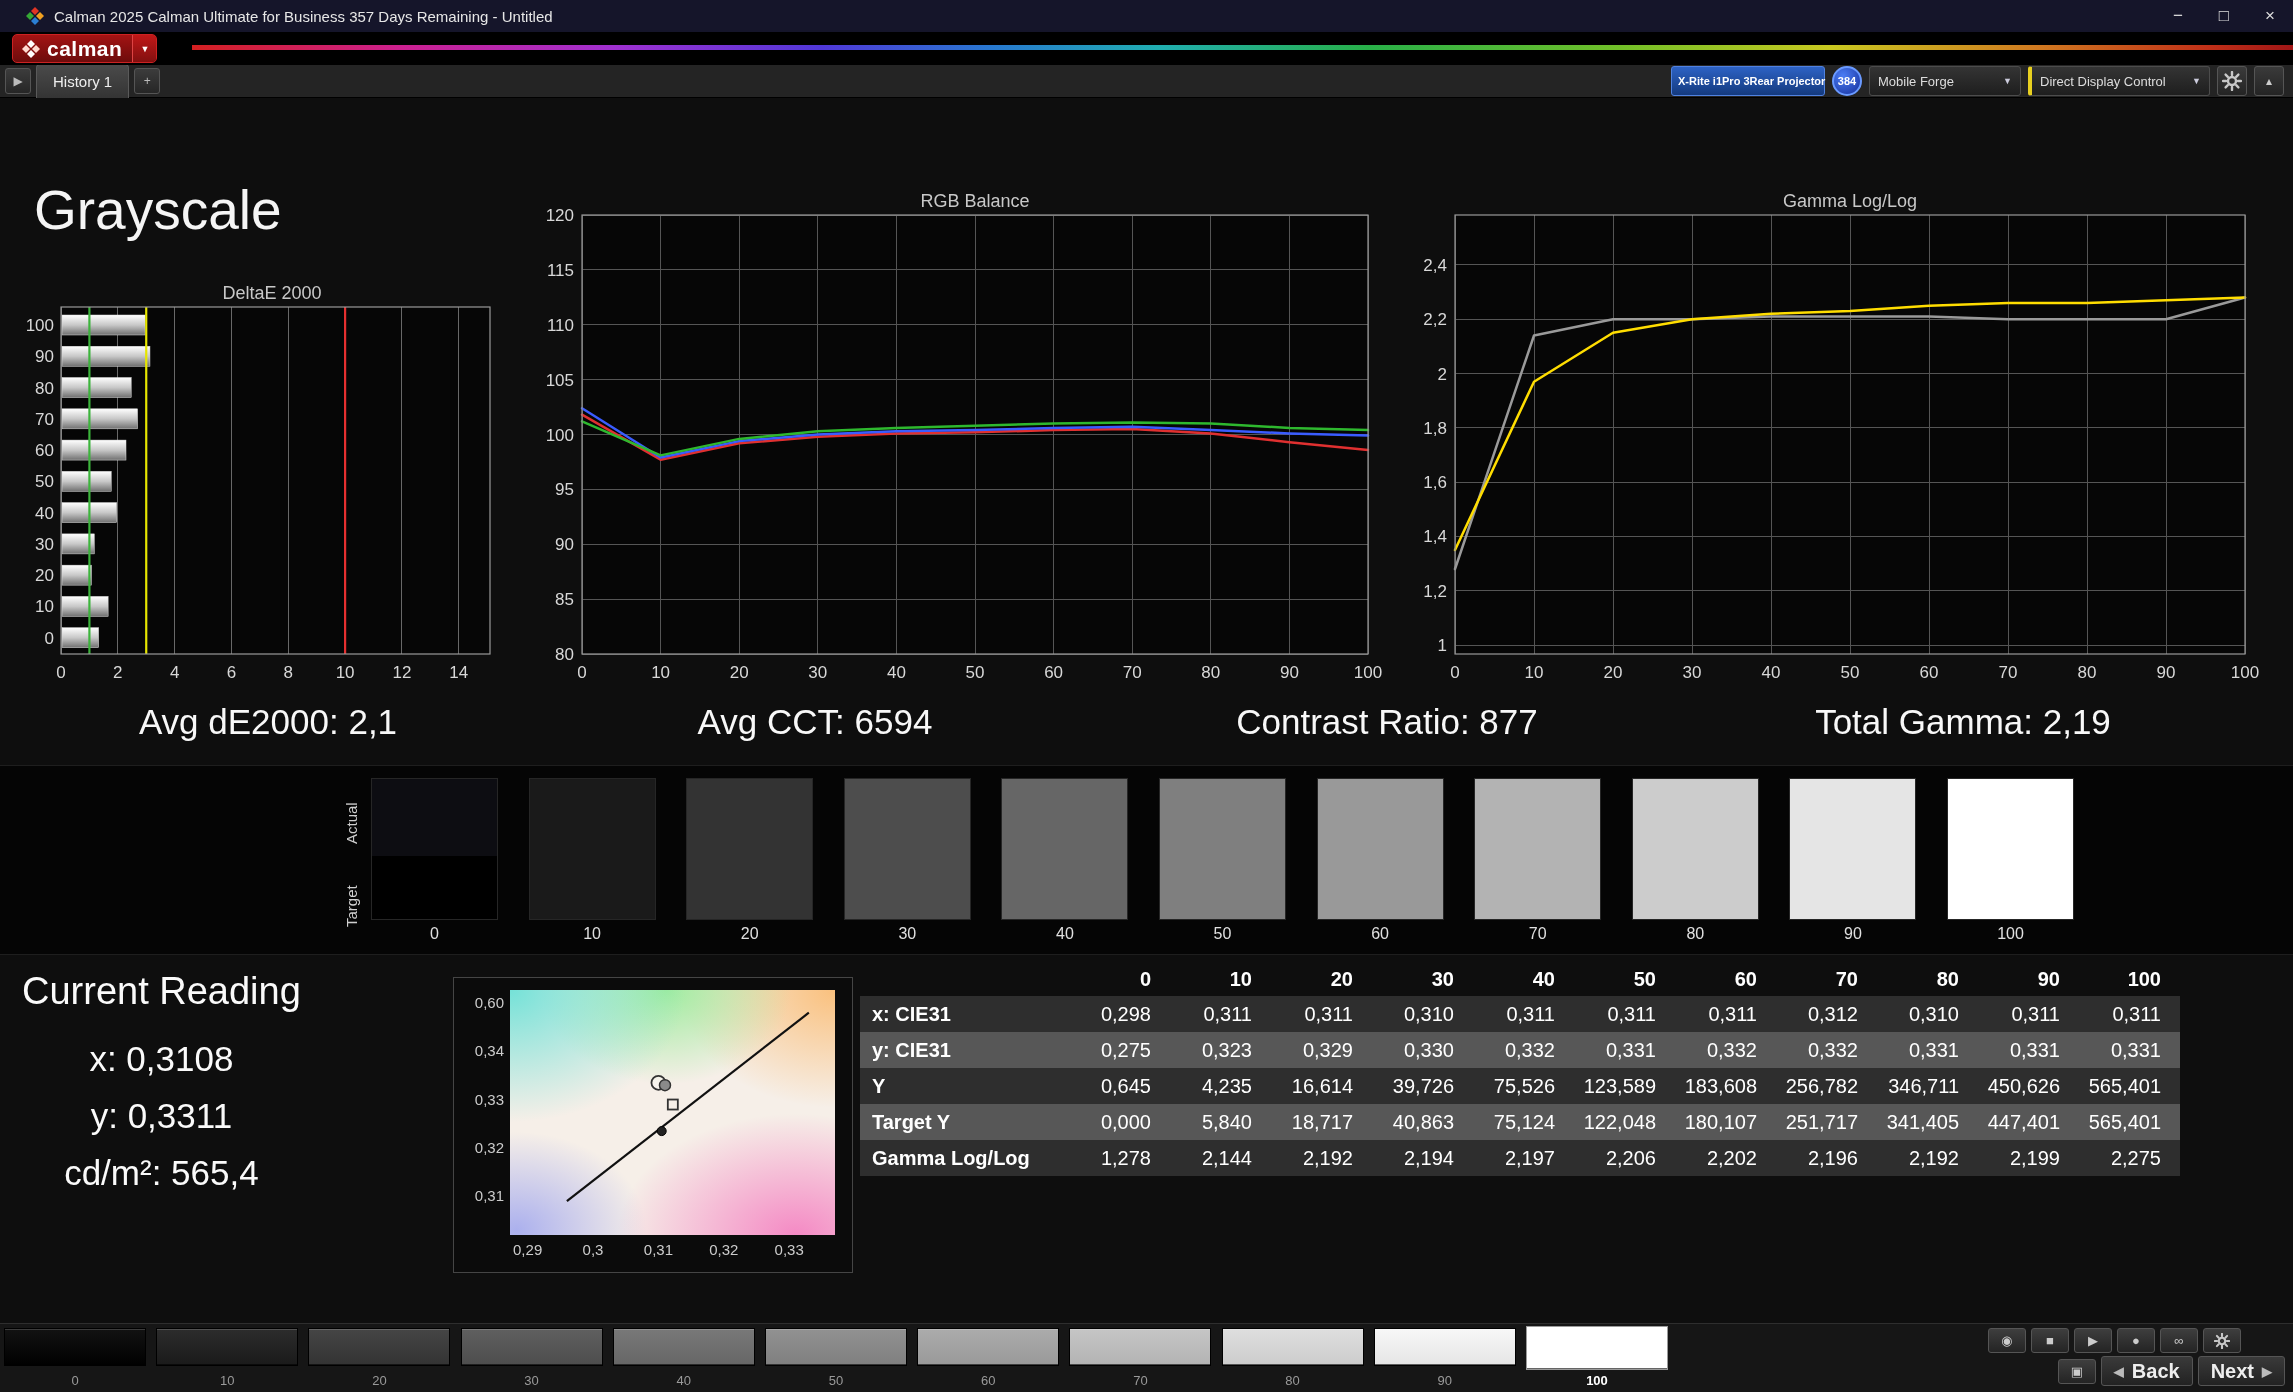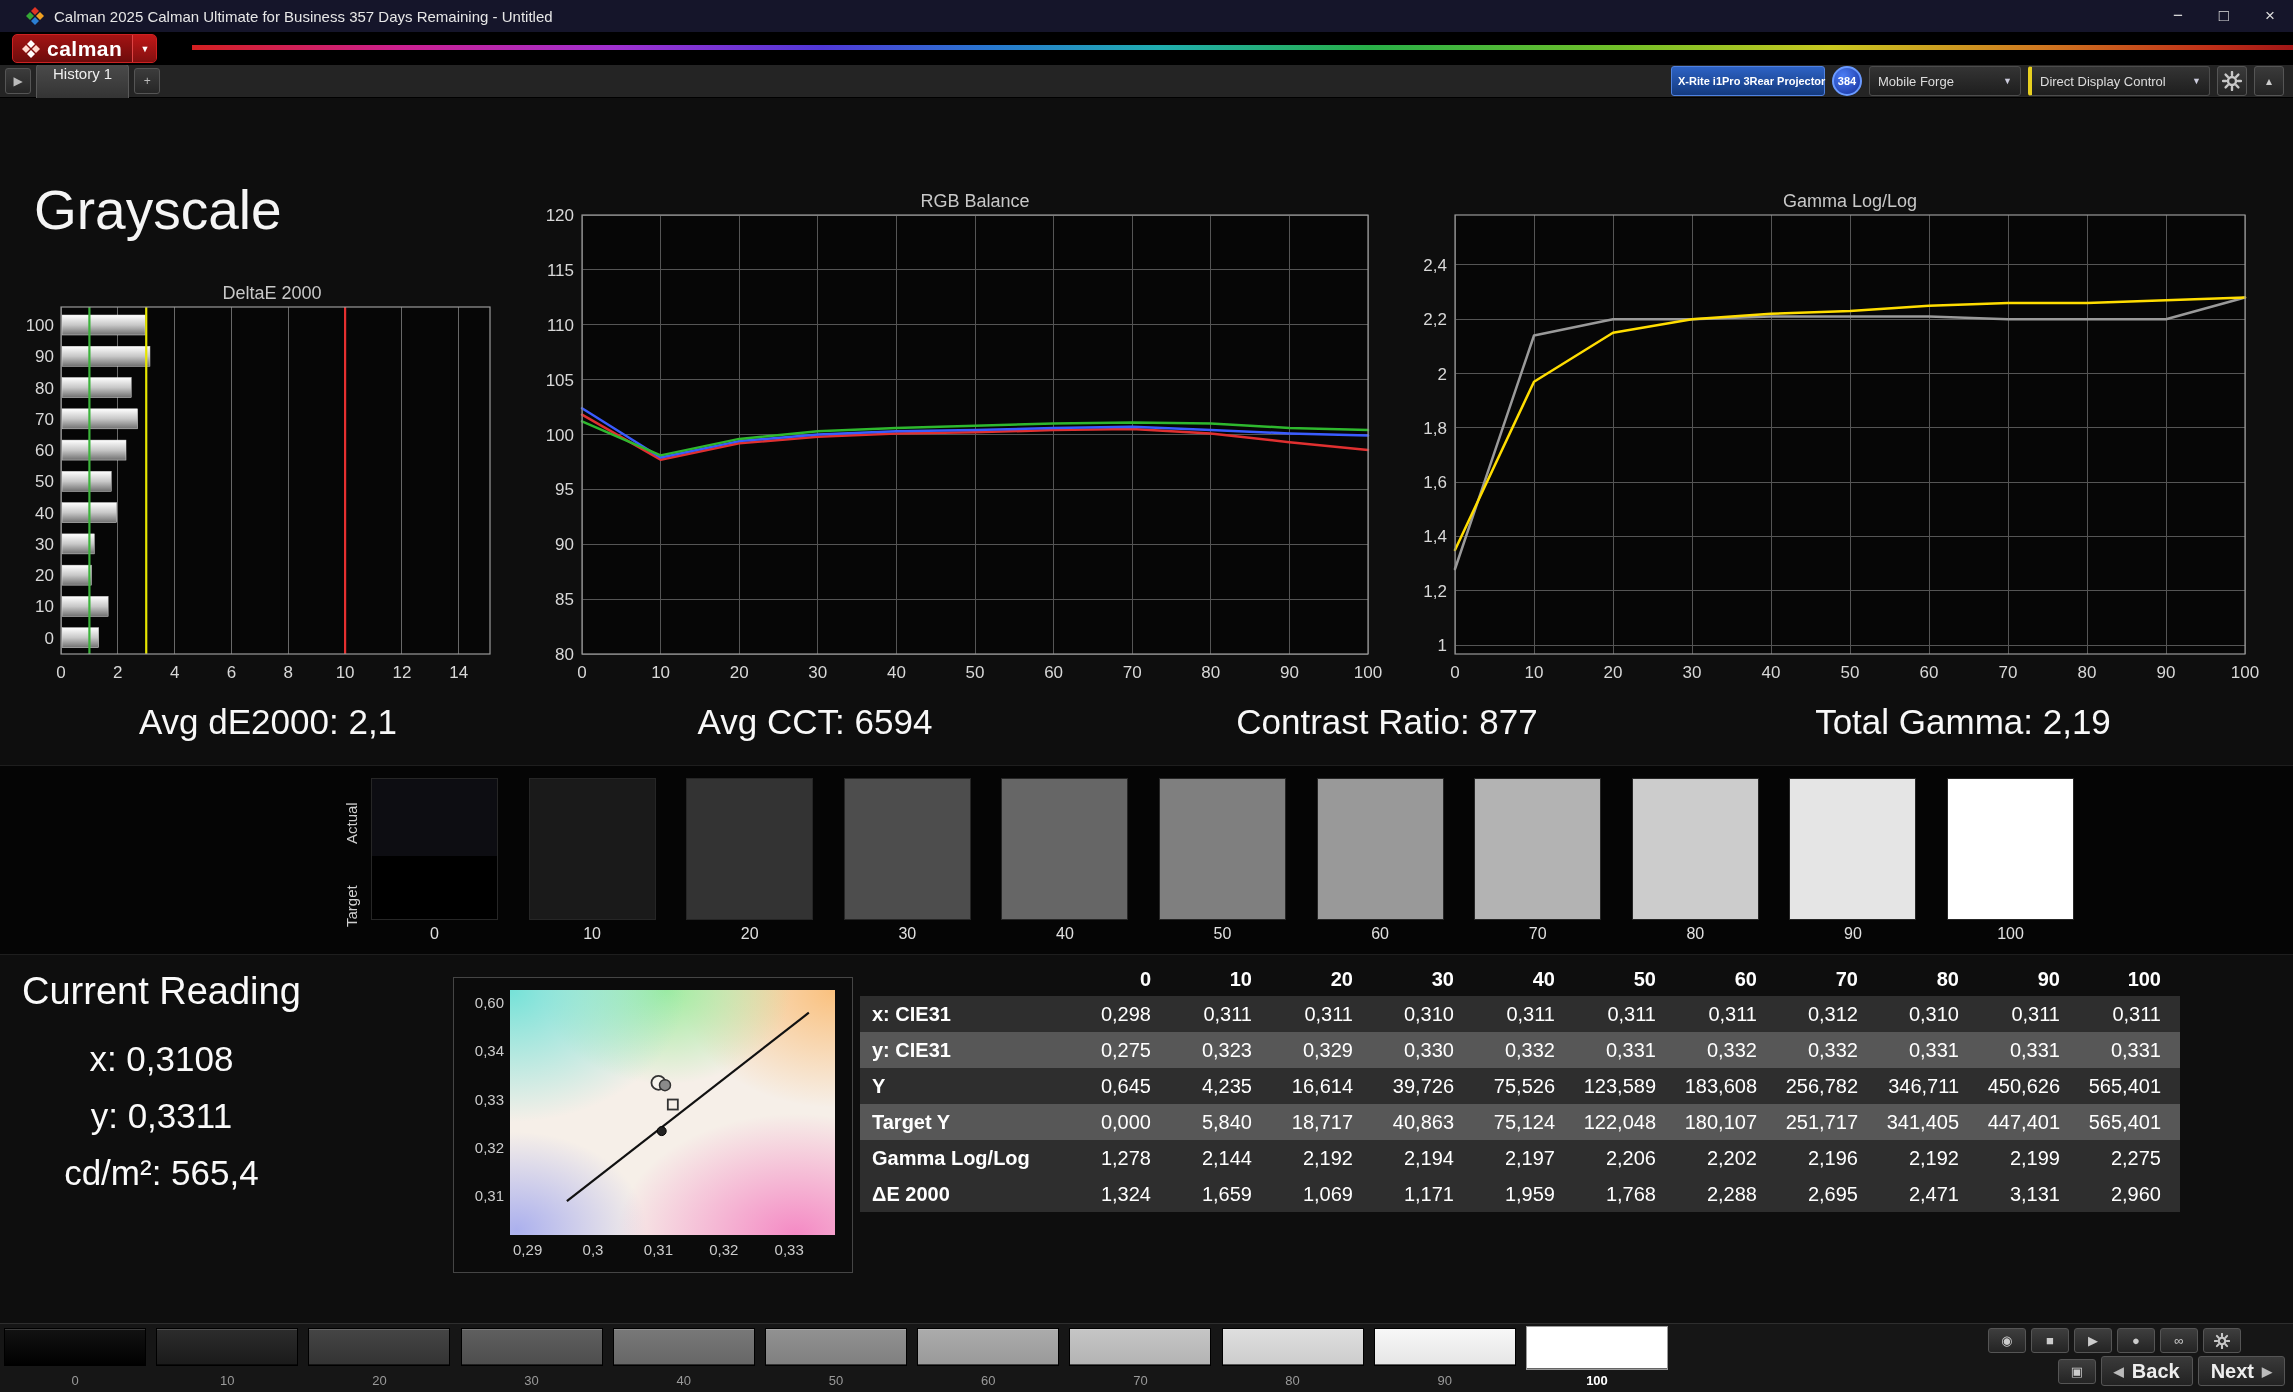--- a/index.html
+++ b/index.html
@@ -16,21 +16,21 @@
 #logobar{position:absolute;left:0;top:32px;width:100%;height:33px;background:#000;z-index:9;}
 #brand-box{position:absolute;left:12px;top:2px;height:29px;display:flex;align-items:stretch;border-radius:5px;overflow:hidden;background:linear-gradient(#a31313,#6d0c0c);border:1px solid #c22;}
 #brand-main{display:flex;align-items:center;padding:0 10px 0 8px;gap:6px;}
 #brand-text{font-size:21px;font-weight:bold;color:#fff;letter-spacing:.5px;}
 #brand-chev{width:24px;display:flex;align-items:center;justify-content:center;background:linear-gradient(#c01818,#821010);border-left:1px solid #d44;color:#fff;font-size:9px;}
 #rainbow{position:absolute;left:192px;right:0;top:13px;height:5px;background:linear-gradient(90deg,#d42020 0%,#cc2090 10%,#a030d0 20%,#5038d8 30%,#2878d0 38%,#20aeb0 46%,#28b048 56%,#72c028 68%,#c8c820 78%,#d07820 88%,#c03018 96%,#a01616 100%);}
 
 
 #tabbar{position:absolute;left:0;top:65px;width:100%;height:33px;background:#242424;border-bottom:1px solid #000;display:flex;align-items:center;padding:0 5px;gap:5px;z-index:8;}
 .sq-btn{width:26px;height:26px;background:linear-gradient(#3c3c3c,#262626);border:1px solid #555;border-radius:3px;color:#bbb;display:flex;align-items:center;justify-content:center;font-size:12px;}
-#tab-history{height:34px;padding:0 16px;background:linear-gradient(#4a4a4a,#343434);border:1px solid #5a5a5a;border-bottom:none;border-radius:4px 4px 0 0;display:flex;font-size:15px;color:#eee;}
+#tab-history{height:34px;padding:0 16px;background:linear-gradient(#4a4a4a,#343434);border:1px solid #5a5a5a;border-bottom:none;border-radius:4px 4px 0 0;display:flex;align-items:center;font-size:15px;color:#eee;}
 #top-controls{margin-left:auto;display:flex;align-items:center;gap:7px;padding-right:4px;}
 .chev{font-size:9px;color:#ccd;margin-left:6px;}
 #meter-btn{width:154px;height:30px;border-radius:3px;background:linear-gradient(#2d62c4,#143a7e);border:1px solid #5082e0;display:flex;align-items:center;justify-content:space-between;padding:0 6px;}
 #meter-btn .lines{display:flex;flex-direction:row;align-items:center;flex:1;}
 #meter-btn .lines div{font-size:11px;font-weight:bold;color:#fff;line-height:13px;white-space:nowrap;}
 #meter-badge{width:30px;height:30px;border-radius:50%;background:radial-gradient(circle at 35% 30%,#4a7cf4,#16309c);border:2px solid #6a9aff;display:flex;align-items:center;justify-content:center;font-size:11px;font-weight:bold;color:#fff;}
 .drop-btn{height:30px;border-radius:3px;background:linear-gradient(#343434,#1e1e1e);border:1px solid #4c4c4c;display:flex;align-items:center;justify-content:space-between;padding:0 8px;font-size:13px;color:#ddd;white-space:nowrap;}
 #source-btn{width:152px;}
 #ddc-btn{width:182px;border-left:4px solid #e8d020;}
 .icon-btn{width:30px;height:30px;background:linear-gradient(#3a3a3a,#242424);border:1px solid #555;border-radius:3px;display:flex;align-items:center;justify-content:center;color:#ccc;font-size:12px;}
@@ -522,34 +522,20 @@
       <div class="tcell">2,192</div>
       <div class="tcell">2,194</div>
       <div class="tcell">2,197</div>
       <div class="tcell">2,206</div>
       <div class="tcell">2,202</div>
       <div class="tcell">2,196</div>
       <div class="tcell">2,192</div>
       <div class="tcell">2,199</div>
       <div class="tcell">2,275</div>
     </div>
-    <div class="trow odd">
-      <div class="tlabel">ΔE 2000</div>
-      <div class="tcell">1,324</div>
-      <div class="tcell">1,659</div>
-      <div class="tcell">1,069</div>
-      <div class="tcell">1,171</div>
-      <div class="tcell">1,959</div>
-      <div class="tcell">1,768</div>
-      <div class="tcell">2,288</div>
-      <div class="tcell">2,695</div>
-      <div class="tcell">2,471</div>
-      <div class="tcell">3,131</div>
-      <div class="tcell">2,960</div>
-    </div>
   </div>
 
 <div id="bottombar">
   <div id="bswatches">
       <div class="bswatch" style="left: 4px; background: linear-gradient(rgb(18, 18, 18), rgb(0, 0, 0));"></div>
       <div class="bswatch-label" style="left: 4px;">0</div>
       <div class="bswatch" style="left: 156.2px; background: linear-gradient(rgb(44, 44, 44), rgb(26, 26, 26));"></div>
       <div class="bswatch-label" style="left: 156.2px;">10</div>
       <div class="bswatch" style="left: 308.4px; background: linear-gradient(rgb(69, 69, 69), rgb(51, 51, 51));"></div>
       <div class="bswatch-label" style="left: 308.4px;">20</div>

